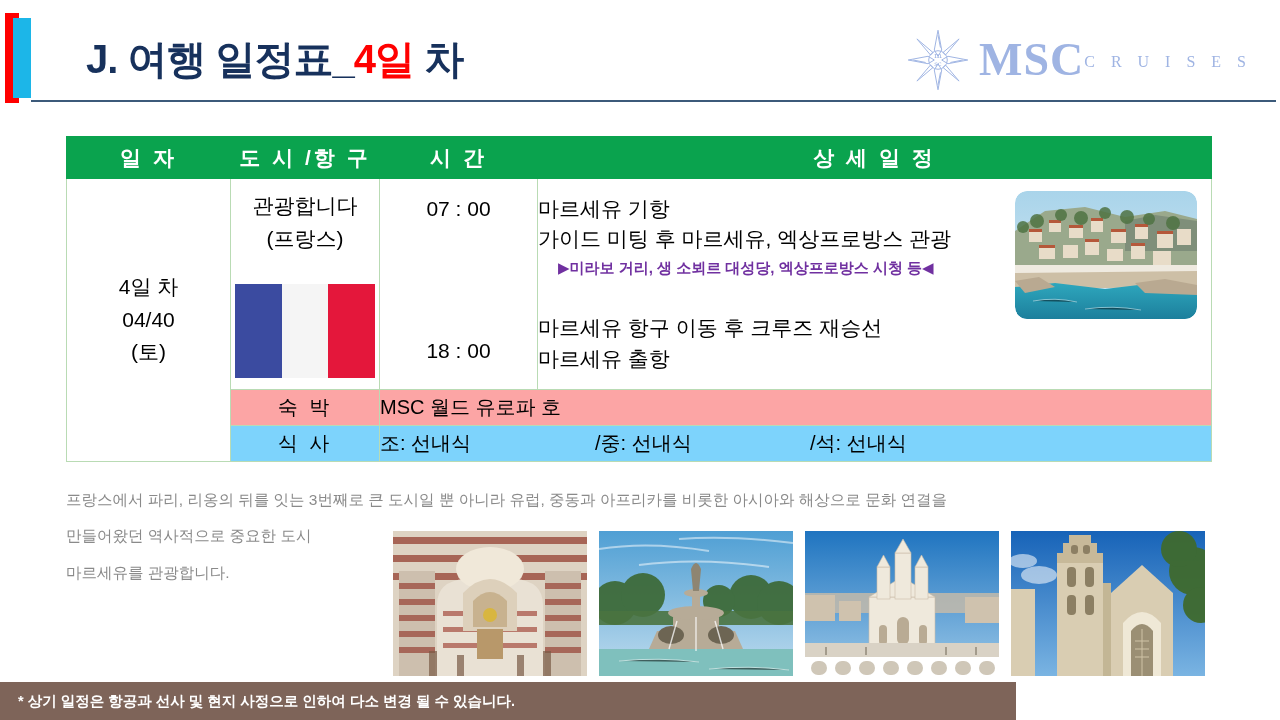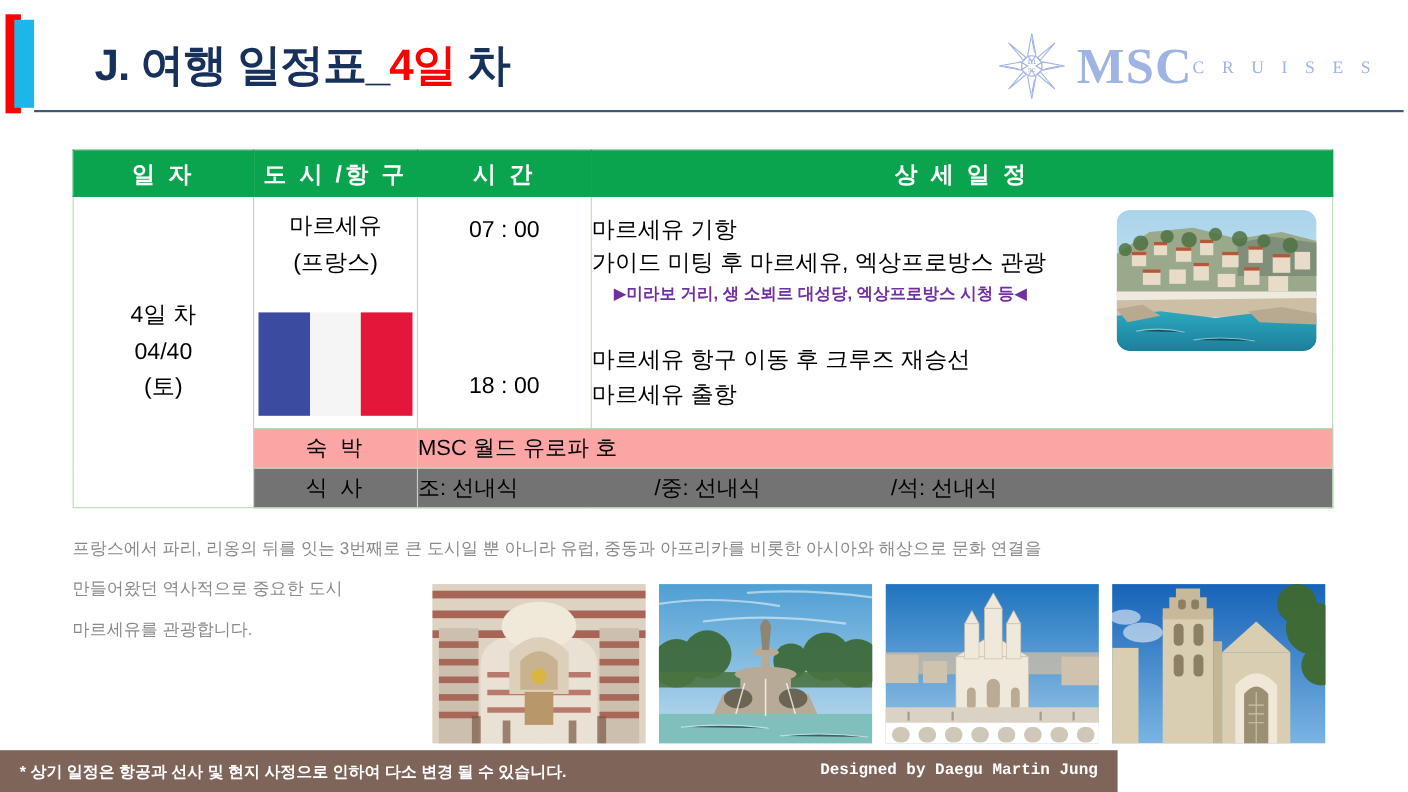--- a/index.html
+++ b/index.html
@@ -61,21 +61,21 @@
   .d-line3{font-size:21px;color:#000;line-height:1.45;}
   .d-line4{font-size:21px;color:#000;line-height:1.45;}
 
   .photo-marseille{
     position:absolute;right:14px;top:12px;width:182px;height:128px;border-radius:12px;overflow:hidden;
   }
 
   .row-label{text-align:center;font-size:20px;color:#000;letter-spacing:3px;height:35px;}
   .row-val{font-size:20px;color:#000;padding-left:14px;height:35px;}
   .row-white{background:#fca5a5;padding-left:23px;}
-  .row-green{background:#737373;}
+  .row-green{background:#7dd3fc;}
   .meals{display:flex;}
   .meals span:nth-child(1){width:215px;}
   .meals span:nth-child(2){width:215px;}
 
   
   .desc{
     position:absolute;left:66px;top:482px;width:1160px;
     font-size:15.5px;color:#8a8a8a;line-height:2.35;
   }
   .desc .l2,.desc .l3{display:block;}
@@ -137,21 +137,21 @@
     </tr>
   </thead>
   <tbody>
     <tr>
       <td class="cell-date" rowspan="3">
         <div>4일 차</div>
         <div>04/40</div>
         <div>(토)</div>
       </td>
       <td class="cell-city">
-        <div>마르세유</div>
+        <div>관광합니다</div>
         <div>(프랑스)</div>
         <div class="flag">
           <i class="b"></i>
             <i class="w"></i>
             <i class="r"></i>
         </div>
       </td>
       <td class="cell-time">
         <div class="time-a">07 : 00</div>
         <div class="time-b">18 : 00</div>
@@ -445,14 +445,13 @@
     <g fill="#ffffff" opacity="0.55">
       <ellipse cx="28" cy="44" rx="18" ry="9"></ellipse>
         <ellipse cx="12" cy="30" rx="14" ry="7"></ellipse>
     </g>
   </svg>
 
 </div>
 
 <div class="footer">
   <span class="footer-left">* 상기 일정은 항공과 선사 및 현지 사정으로 인하여 다소 변경 될 수 있습니다.</span>
-  <span class="footer-right">Designed by Daegu Martin Jung</span>
 </div>
 
 </body></html>

